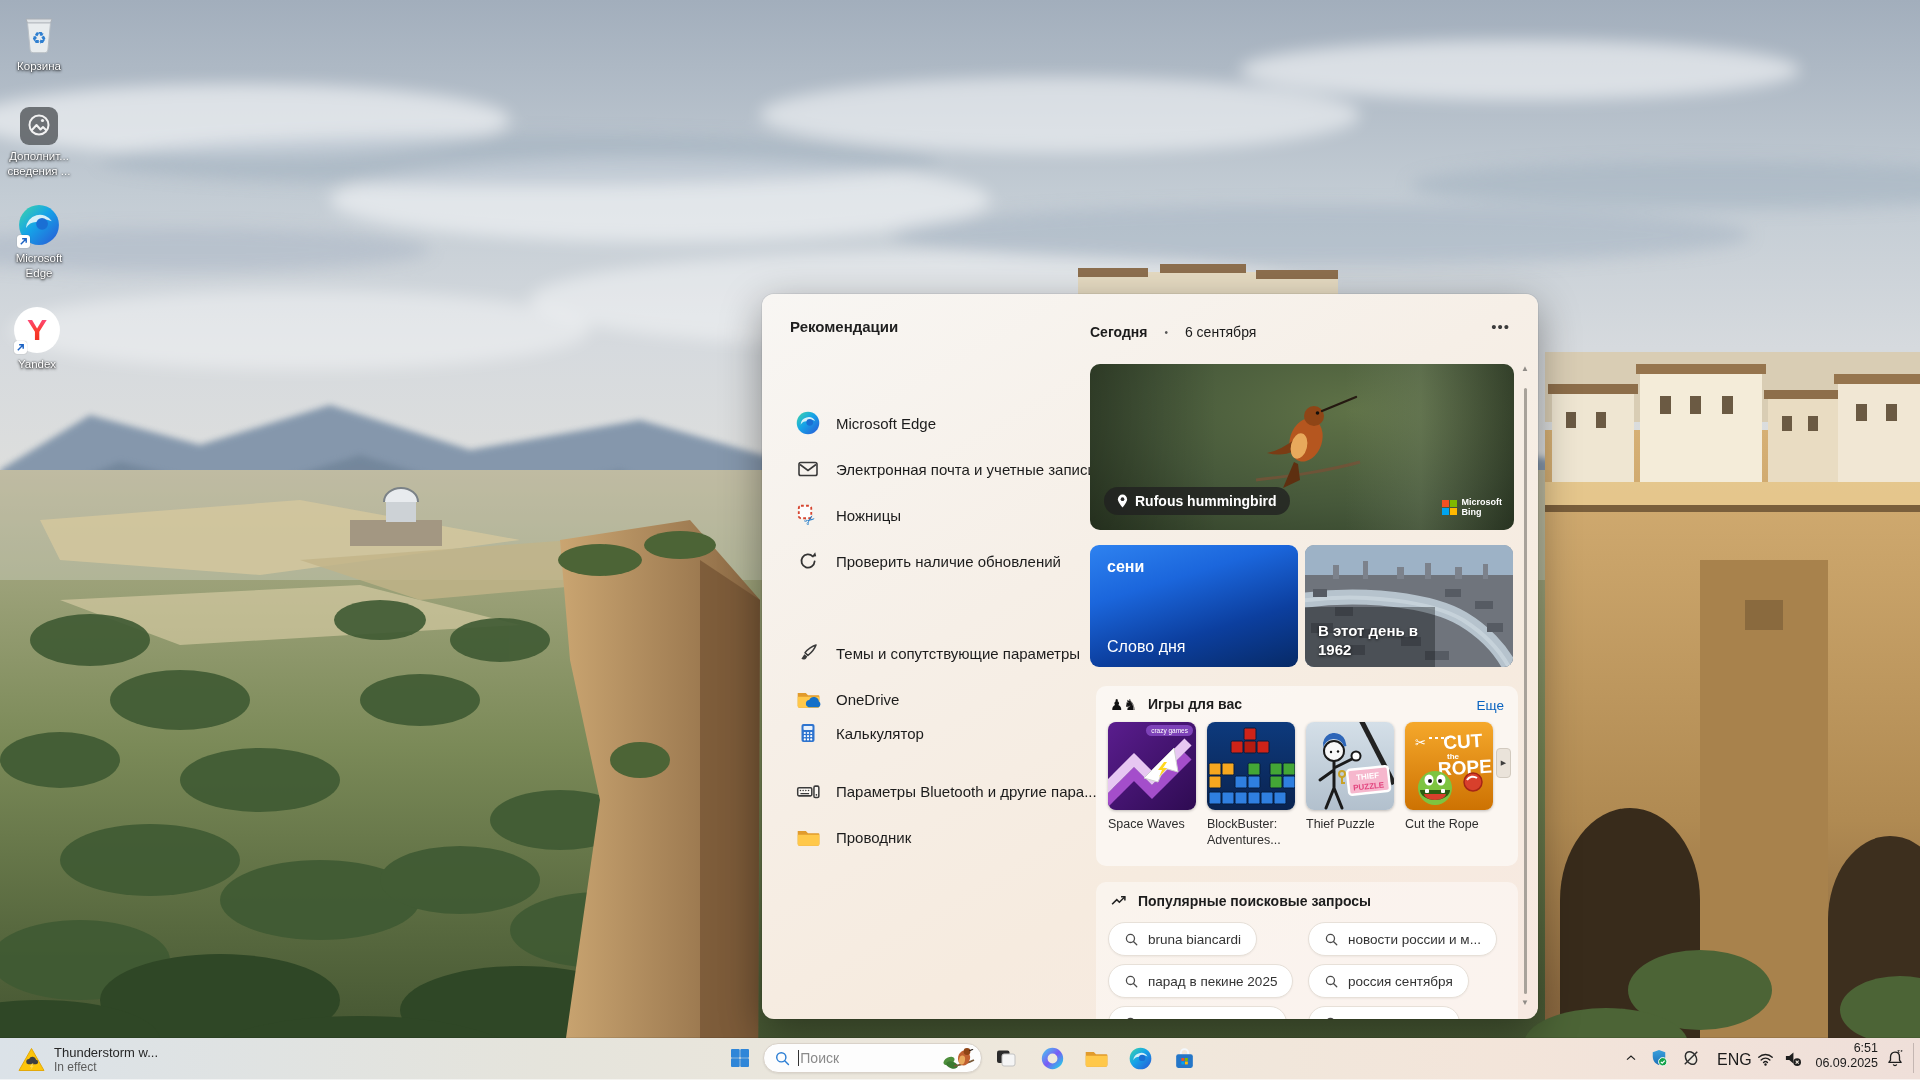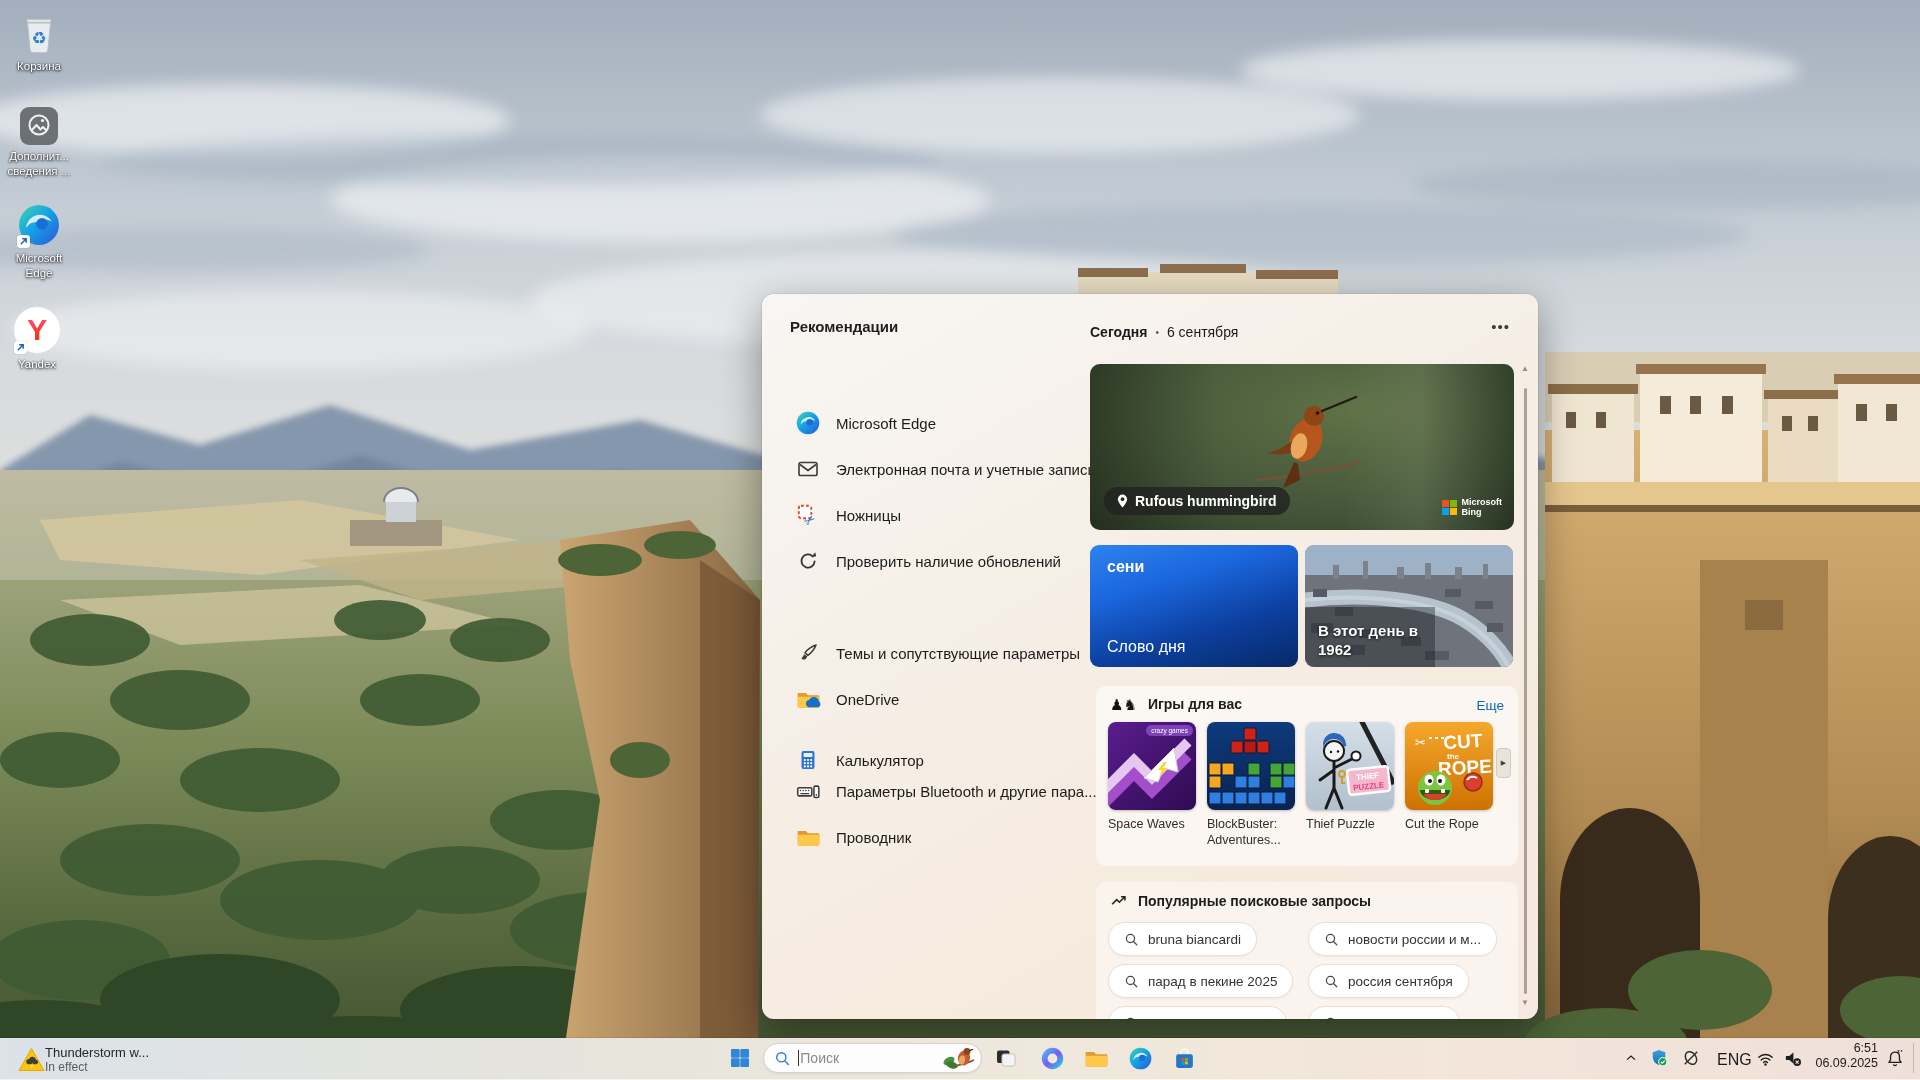--- a/index.html
+++ b/index.html
@@ -20,21 +20,21 @@
 
 .panel{position:absolute;left:762px;top:294px;width:776px;height:725px;border-radius:12px;overflow:hidden;
   background:linear-gradient(150deg,#f8f6f3 0%,#f6efe7 38%,#f6ebdf 68%,#f7e9e1 100%);
   box-shadow:0 12px 40px rgba(0,0,0,.38),0 0 0 1px rgba(0,0,0,.06)}
 .rec-title{position:absolute;left:28px;top:24px;font-size:15px;font-weight:700;color:#1f1f1f}
 .rec-item{position:absolute;left:24px;width:296px;height:46px;display:flex;align-items:center;gap:15px;
   padding-left:9px;border-radius:6px;cursor:default}
 .mi{width:26px;height:26px;display:flex;align-items:center;justify-content:center;flex:0 0 26px}
 .rec-label{font-size:15px;color:#1c1c1c;white-space:nowrap}
 
-.today-head{position:absolute;left:328px;top:30px;display:flex;align-items:center;gap:8px;font-size:14px;color:#1b1b1b}
+.today-head{position:absolute;left:328px;top:30px;display:flex;align-items:center;gap:17px;font-size:14px;color:#1b1b1b}
 .today-bold{font-weight:700}
 .dotsep{font-size:10px;color:#555}
 .more-dots{position:absolute;right:28px;top:24px;font-size:15px;letter-spacing:1px;color:#3c3c3c;cursor:default}
 
 .hero{position:absolute;left:328px;top:70px;width:424px;height:166px;border-radius:10px;overflow:hidden;
   background:radial-gradient(130% 150% at 62% 28%,#5f7247 0%,#46583a 38%,#2c3a24 72%,#1b2618 100%)}
 .hero:after{content:"";position:absolute;inset:0;background:linear-gradient(90deg,rgba(0,0,0,.25) 0%,transparent 30%,transparent 60%,rgba(150,160,135,.18) 78%,rgba(0,0,0,.3) 100%)}
 .hero-pill{position:absolute;left:14px;bottom:15px;height:28px;display:flex;align-items:center;gap:7px;
   padding:0 13px;border-radius:15px;background:rgba(32,32,32,.78);color:#fff;font-size:14px;font-weight:700;z-index:3}
 .bing{position:absolute;right:12px;bottom:13px;display:flex;align-items:center;gap:5px;z-index:3}
@@ -72,21 +72,21 @@
   font-size:13.5px;color:#333;white-space:nowrap;cursor:pointer}
 
 .sb-track{position:absolute;left:762px;top:94px;width:2.5px;height:606px;background:#a8a29a;border-radius:2px}
 .sb-arrow{position:absolute;left:757px;width:12px;text-align:center;font-size:8px;color:#8f8b86;cursor:pointer}
 
 
 .taskbar{position:absolute;left:0;top:1038px;width:1920px;height:42px;
   background:linear-gradient(90deg,#dbe2e8 0%,#e5e4dc 28%,#efe8dc 55%,#f3e5da 78%,#efdfd9 100%);
   box-shadow:0 -1px 0 rgba(255,255,255,.55) inset,0 -1px 0 rgba(0,0,0,.08)}
 .tb-ic{position:absolute;top:1044px;width:28px;height:28px;display:flex;align-items:center;justify-content:center;border-radius:5px;cursor:pointer}
-.widget{position:absolute;left:10px;top:1040px;height:38px;display:flex;align-items:center;padding:0 8px;border-radius:5px;cursor:pointer}
+.widget{position:absolute;left:10px;top:1040px;height:38px;display:flex;align-items:center;gap:9px;padding:0 8px;border-radius:5px;cursor:pointer}
 .wline1{font-size:13px;color:#272727}
 .wline2{font-size:12px;color:#5c5c5c}
 .searchpill{position:absolute;left:763px;top:1043px;width:219px;height:30px;border-radius:15px;background:#fdfdfd;
   border:1px solid #d9d2c9;box-shadow:0 1px 2px rgba(0,0,0,.08);display:flex;align-items:center;padding:0 5px 0 10px;cursor:text}
 .searchpill input{flex:1;border:0;outline:0;background:transparent;font-size:14px;color:#0369a1;min-width:0;
   font-family:"Liberation Sans",sans-serif}
 .searchpill input::placeholder{color:#8a8a8a}
 .caret{width:1.3px;height:16px;background:#333;margin:0 1px 0 7px}
 .tray-txt{position:absolute;font-size:16px;color:#1b1b1b}
 .clock{position:absolute;left:1800px;top:1041px;width:78px;text-align:right;font-size:12.5px;color:#1b1b1b;line-height:15px;cursor:default}
@@ -391,21 +391,21 @@
     <div class="rec-item" style="top:382px">
       <span class="mi">
         <svg width="26" height="26" viewBox="0 0 24 24">
           <use href="#symFolder"></use>
           <path d="M12.6 19.5 a3.3 3.3 0 0 1 .5-6.5 a4.7 4.7 0 0 1 9 1.3 a2.9 2.9 0 0 1 -.5 5.2 z" fill="#1470c8"></path>
         </svg>
       </span>
       <span class="rec-label">OneDrive</span>
     </div>
 
-    <div class="rec-item" style="top:443px">
+    <div class="rec-item" style="top:416px">
       <span class="mi">
         <svg width="24" height="24" viewBox="0 0 24 24">
           <rect x="5.5" y="3" width="13" height="18" rx="2" fill="#2e74cf"></rect>
           <rect x="7.5" y="5" width="9" height="4" rx=".8" fill="#e8f1fb"></rect>
           <g fill="#fff">
               <circle cx="8.8" cy="12" r="1.1"></circle>
               <circle cx="12" cy="12" r="1.1"></circle>
               <circle cx="15.2" cy="12" r="1.1"></circle>
           <circle cx="8.8" cy="15.2" r="1.1"></circle>
               <circle cx="12" cy="15.2" r="1.1"></circle>

